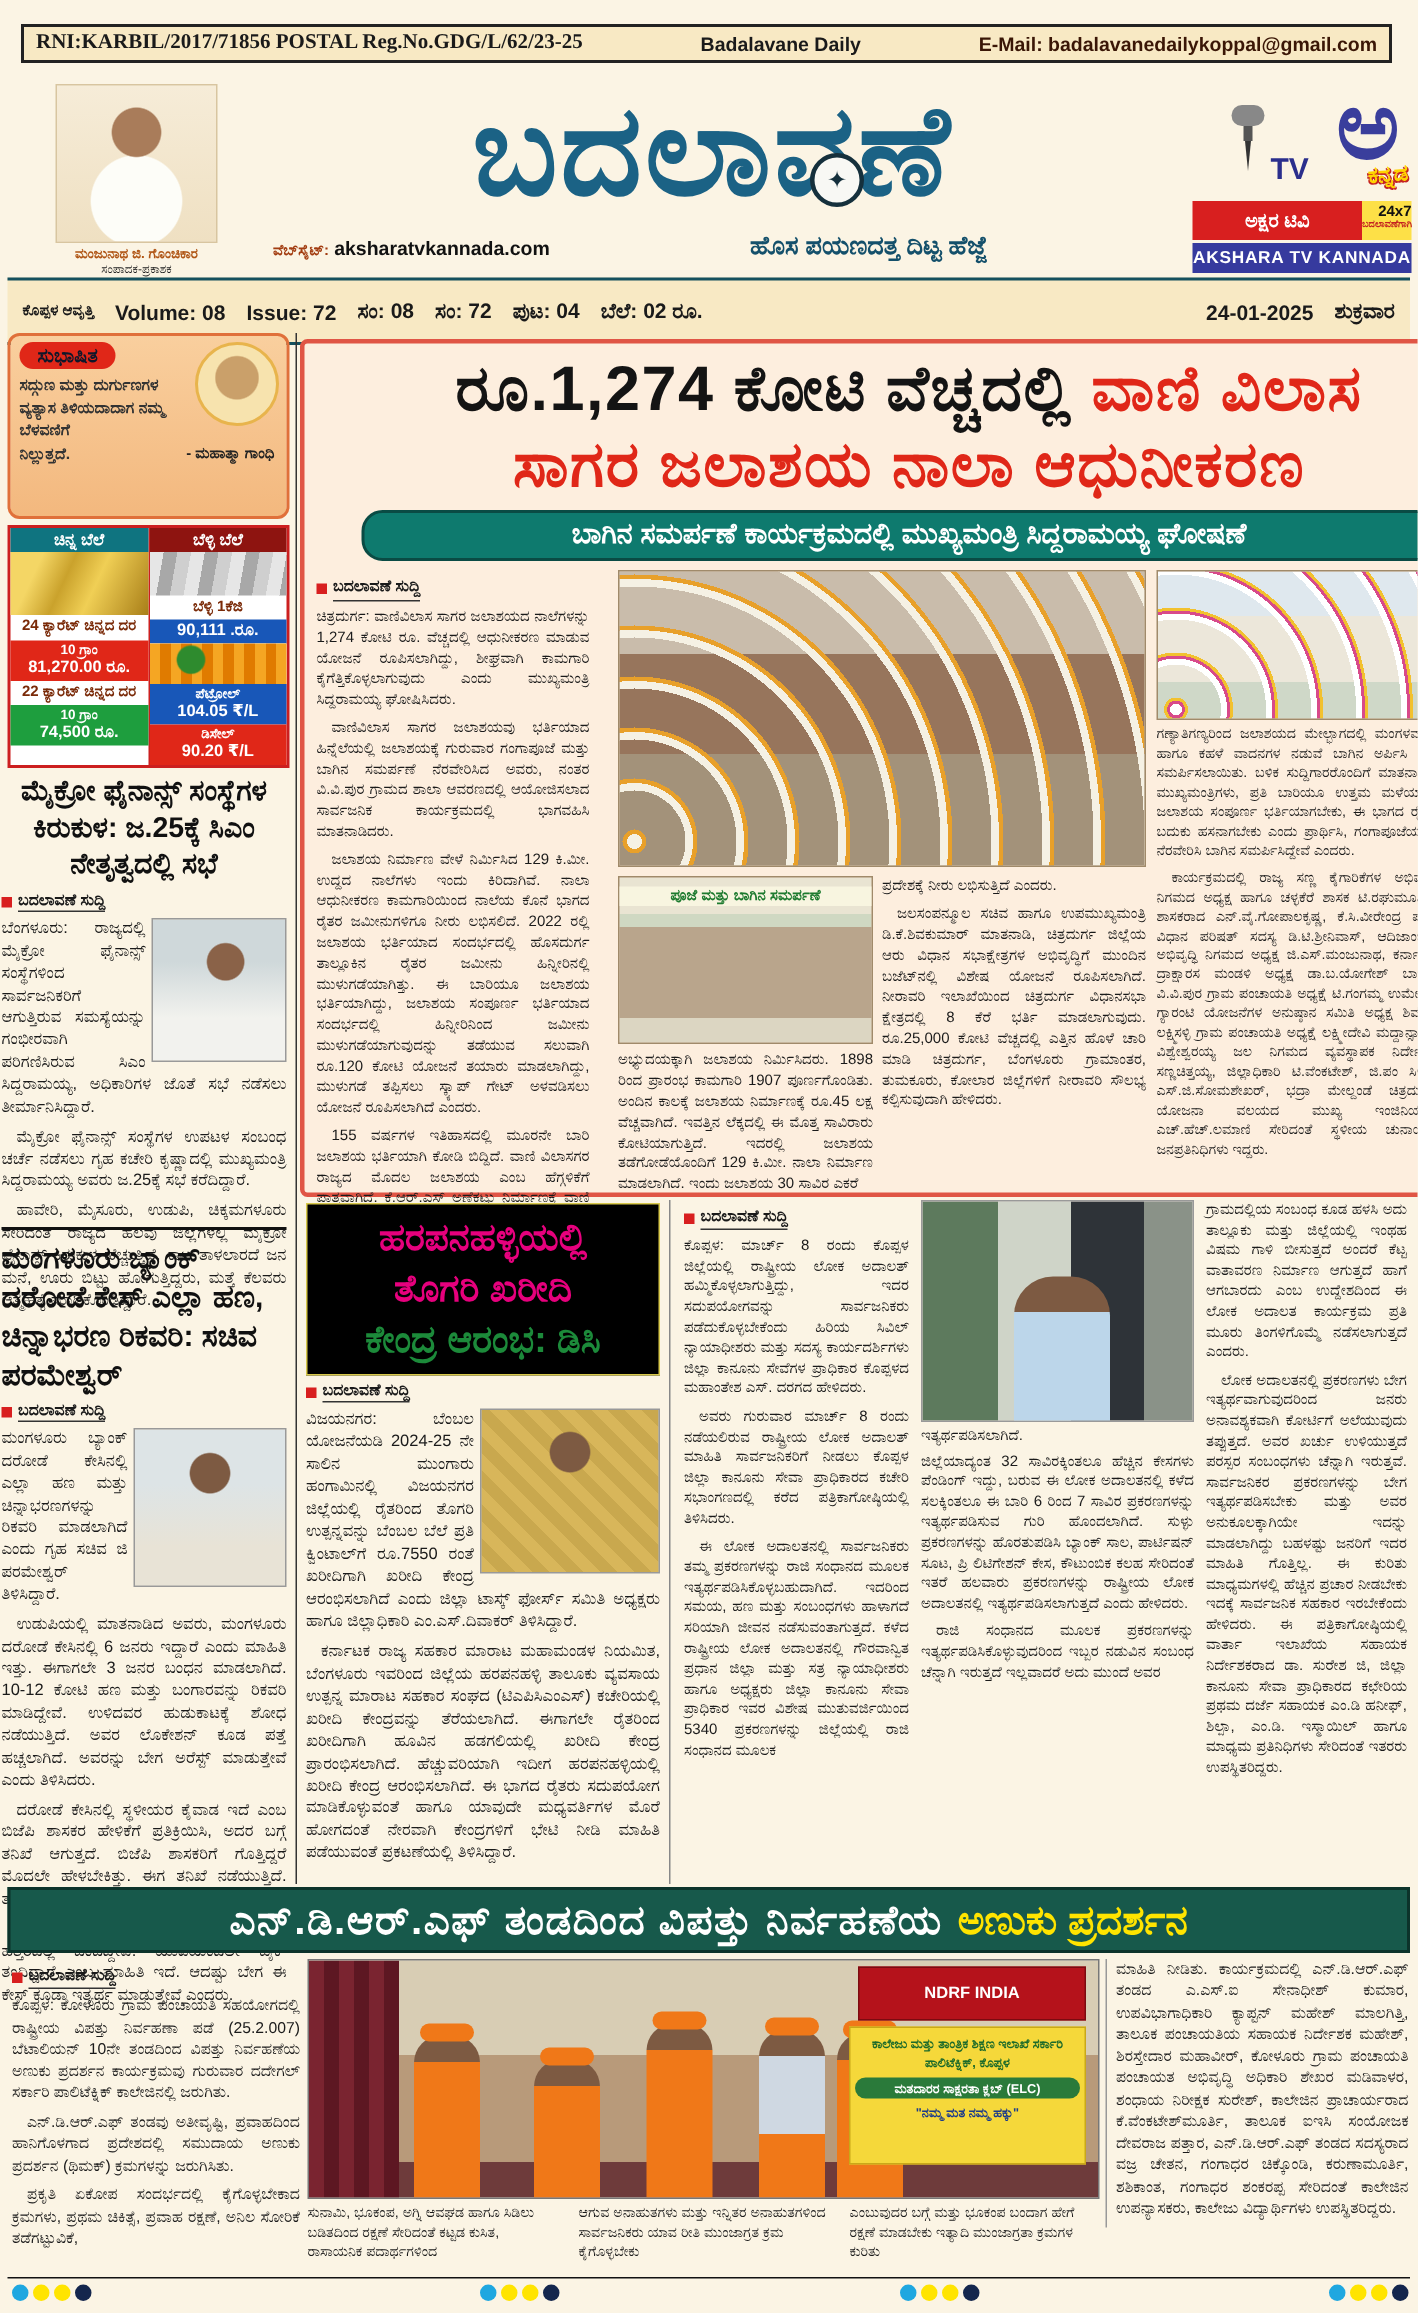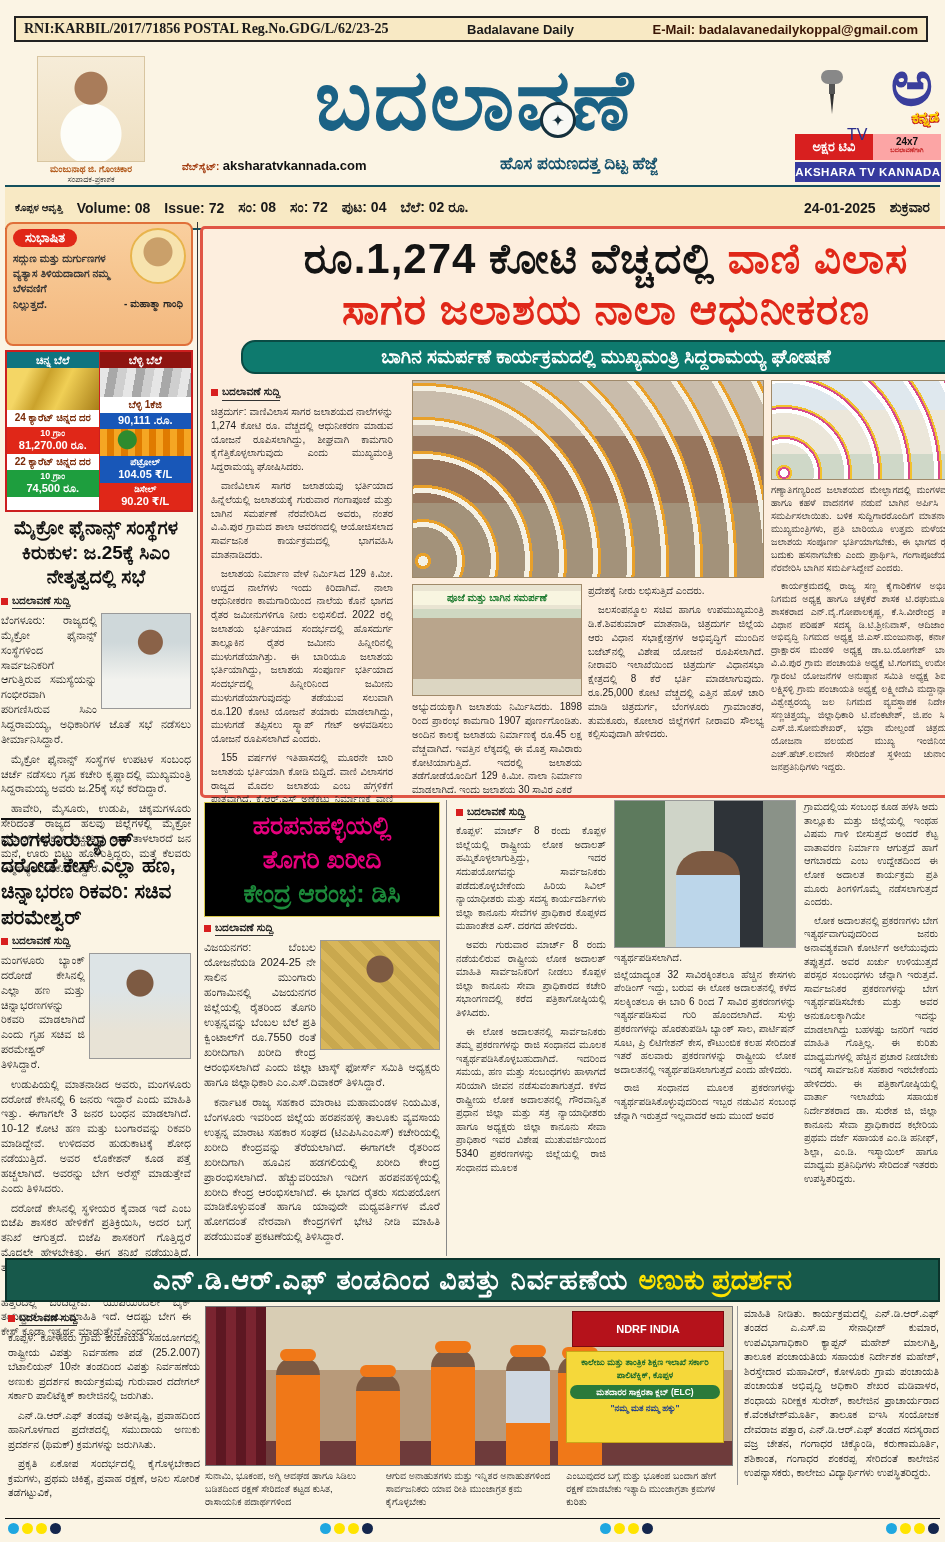--- a/index.html
+++ b/index.html
@@ -34,41 +34,41 @@
   .website .lbl{color:#a23c10;font-size:10px;font-weight:bold;}
   .website .url{font-weight:bold;color:#111;font-size:13px;}
   .tagline{left:500px;top:154px;font-size:17px;font-weight:bold;color:#14506b;}
 
   .logo{left:795px;top:50px;width:146px;height:134px;}
   .logo .top{position:relative;height:78px;}
   .logo .aks{position:absolute;right:8px;top:-6px;font-size:64px;font-weight:bold;color:#3a3e9c;line-height:78px;}
   .logo .mic{position:absolute;left:22px;top:18px;}
   .logo .knd{position:absolute;right:2px;top:58px;font-size:15px;font-weight:bold;color:#ffd400;
              text-shadow:1px 1px 0 #c42222,-1px 1px 0 #c42222;transform:rotate(-4deg);}
-  .logo .tv{position:absolute;left:52px;top:52px;font-size:16px;font-weight:normal;color:#2a2e8c;margin-top:24px;}
+  .logo .tv{position:absolute;left:52px;top:52px;font-size:20px;font-weight:bold;color:#2a2e8c;}
   .logo .row{display:flex;height:26px;margin-top:6px;}
   .logo .redbox{background:#d81f1f;color:#fff;font-weight:bold;font-size:13px;flex:1;
                 display:flex;align-items:center;justify-content:center;}
-  .logo .ylbox{background:#fca5a5;width:68px;text-align:center;line-height:1;}
+  .logo .ylbox{background:#fde047;width:33px;text-align:right;line-height:1;}
   .logo .ylbox .a{font-size:10px;font-weight:bold;color:#111;display:block;margin-top:3px;}
   .logo .ylbox .c{font-size:6.5px;color:#c42222;font-weight:bold;display:block;}
   .logo .navybox{background:#363a9e;color:#fff;font-weight:bold;font-size:11.5px;text-align:center;
                  height:20px;line-height:20px;margin-top:2px;letter-spacing:.5px;}
 
   
   .issuebar{left:5px;top:185px;width:935px;height:45px;background:#f8e9c4;border-top:2px solid #14505e;
             border-bottom:2px solid #14505e;display:flex;align-items:center;gap:14px;padding:0 10px;
             box-sizing:border-box;font-size:14px;font-weight:bold;}
   .issuebar .ed{font-size:10px;}
   .issuebar .dt{margin-left:auto;}
 
   
   .subh{left:5px;top:222px;width:188px;height:124px;box-sizing:border-box;border:2px solid #e0703a;
         border-radius:8px;background:linear-gradient(180deg,#f9cf9e,#f3b87e);padding:4px 6px;}
-  .subh .pill{display:inline-block;background:#e02718;color:#ffffff;font-size:13px;font-weight:bold;
+  .subh .pill{display:inline-block;background:#e02718;color:#0f172a;font-size:13px;font-weight:bold;
               padding:1px 12px;border-radius:9px;}
   .subh .gandhi{position:absolute;right:5px;top:4px;width:52px;height:52px;border-radius:50%;
                 background:radial-gradient(circle at 50% 42%,#caa06a 0 14px,#f7e3ae 15px);
                 border:2px solid #e8b44c;}
   .subh .quote{font-size:10.5px;font-weight:bold;color:#333;margin-top:4px;line-height:1.45;
                padding-right:2px;}
   .subh .quote .q1{display:block;width:118px;}
   .subh .attr{float:right;font-size:10px;font-weight:bold;color:#222;}
 
   .rates{left:5px;top:350px;width:188px;height:162px;box-sizing:border-box;border:2px solid #cc1f1f;

